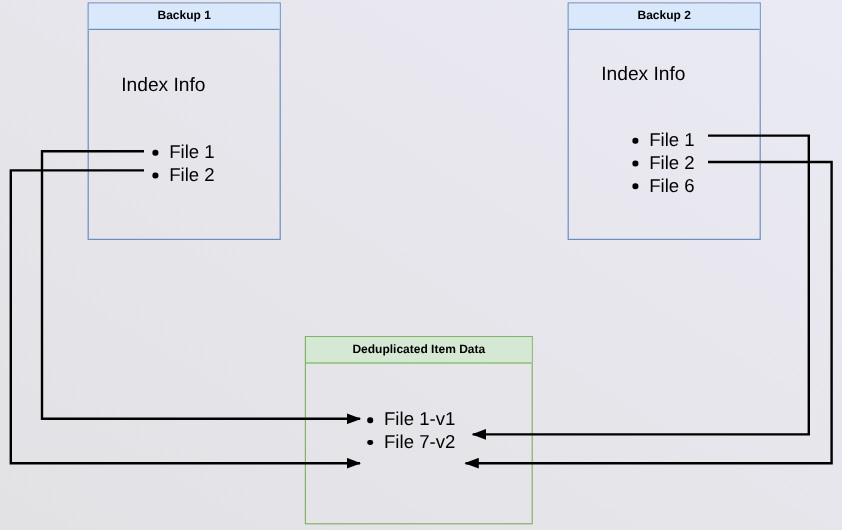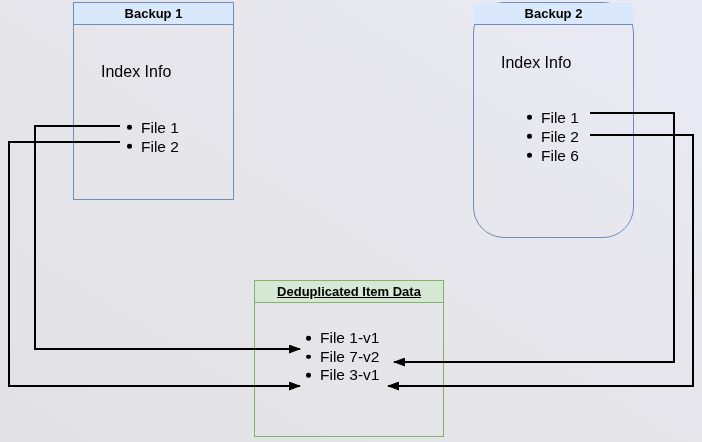--- a/index.html
+++ b/index.html
@@ -11,27 +11,27 @@
     background: linear-gradient(to top right, #e2e1e4 0%, #e6e5ea 45%, #eaeaf5 100%);
     font-family: "Liberation Sans", sans-serif;
     color: #000;
   }
   .box {
     position: absolute;
     border: 1.5px solid var(--c-backup-border, #6c8ebf);
     background: transparent;
     box-sizing: border-box;
   }
-  .box.green { border-color: var(--c-dedup-border, #82b366); text-decoration: underline; }
+  .box.green { border-color: var(--c-dedup-border, #82b366); }
   .box-header {
     height: 21px;
     line-height: 21px;
     text-align: center;
     font-weight: bold;
-    font-size: 13px;
+    font-size: 10px;
     background: var(--c-backup-fill, #dae8fc);
     border-bottom: 1.5px solid var(--c-backup-border, #6c8ebf);
   }
   .box.green .box-header {
     background: var(--c-dedup-fill, #d5e8d4);
     border-bottom-color: var(--c-dedup-border, #82b366);
   }
   .section-label {
     position: absolute;
     font-size: 16px;
@@ -54,28 +54,28 @@
   ul.file-list li::before {
     content: '';
     position: absolute;
     left: 0; top: 50%;
     transform: translateY(-50%);
     width: 4.5px; height: 4.5px;
     border-radius: 50%;
     background: #000;
   }
   #backup1 { left: 73px;  top: 2px;   width: 161px; height: 198px; }
-  #backup2 { left: 473px; top: 2px;   width: 161px; height: 236px; border-radius: 31px; }
+  #backup2 { left: 473px; top: 2px;   width: 161px; height: 198px; }
   #dedup   { left: 254px; top: 280px; width: 190px; height: 157px; }
 
   #backup1 .section-label { left: 27px; top: 60px; }
   #backup2 .section-label { left: 27px; top: 51px; }
   #backup1 ul.file-list { left: 53px; top: 114.5px; }
   #backup2 ul.file-list { left: 53px; top: 104.5px; }
-  #dedup   ul.file-list { left: 51px; top: 48px; }
+  #dedup   ul.file-list { left: 51px; top: 60px; }
 
   #connectors {
     position: absolute;
     left: 0; top: 0;
     pointer-events: none;
   }
   #connectors polyline {
     fill: none;
     stroke: var(--c-connector, #000);
     stroke-width: 2;
@@ -104,21 +104,20 @@
         <li>File 2</li>
         <li>File 6</li>
       </ul>
   </div>
 
   <div class="box green" id="dedup">
     <div class="box-header">Deduplicated Item Data</div>
     <ul class="file-list d-list">
         <li>File 1-v1</li>
         <li>File 7-v2</li>
-        <li>File 3-v1</li>
       </ul>
   </div>
 
   <svg id="connectors" width="702" height="442" viewBox="0 0 702 442">
     <defs>
       <marker id="arrowhead" markerUnits="userSpaceOnUse" markerWidth="12" markerHeight="9" refX="11" refY="4.5" orient="auto">
         <polygon points="0,0 12,4.5 0,9"></polygon>
       </marker>
     </defs>
     <polyline points="120,126 35,126 35,349 300,349" marker-end="url(#arrowhead)"></polyline>

